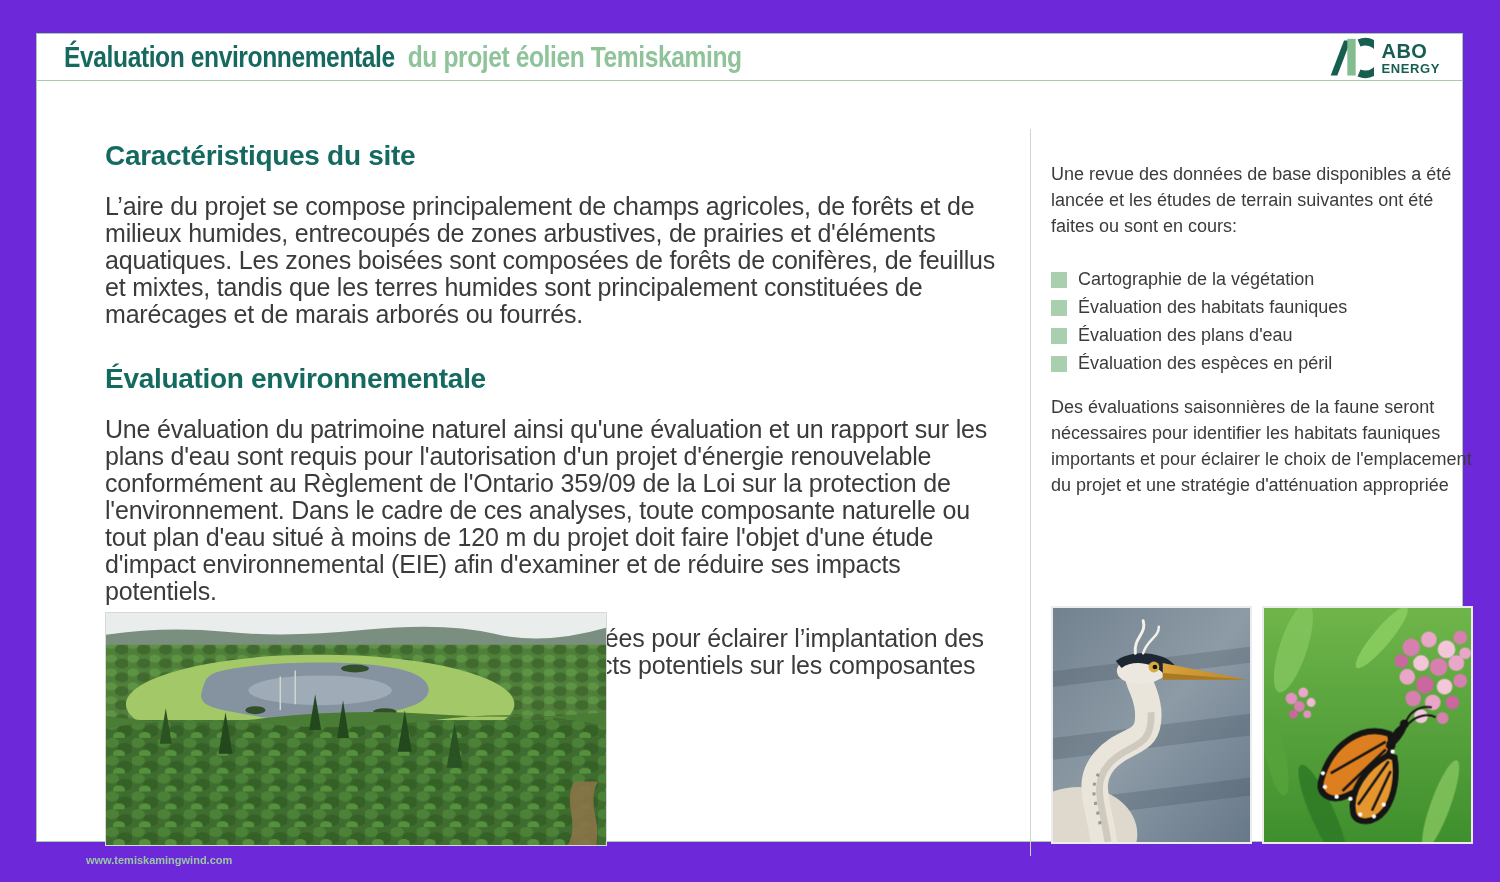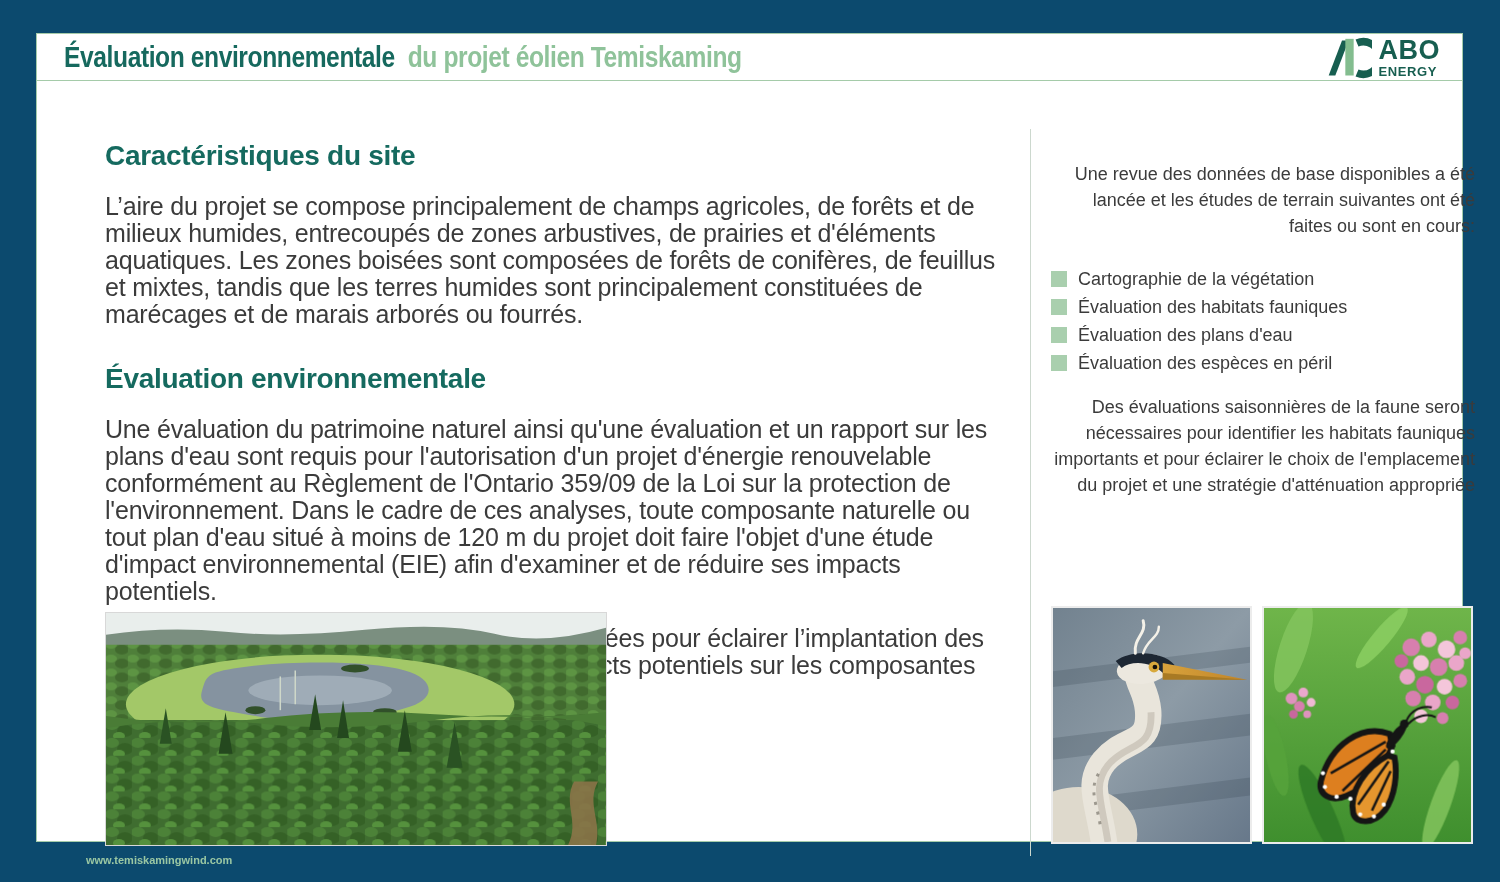--- a/index.html
+++ b/index.html
@@ -1,40 +1,40 @@
 <!DOCTYPE html>
 <html><head>
 <meta charset="utf-8">
 <style>
   html,body{margin:0;padding:0;background:#fff;}
-  .page{position:relative;width:1500px;height:882px;background:#0c4a6e;overflow:hidden;
+  .page{position:relative;width:1500px;height:882px;background:#6d28d9;overflow:hidden;
         font-family:"Liberation Sans", sans-serif;color:#3b3b3b;}
   .frame{position:absolute;left:36px;top:33px;width:1427px;height:809px;
          border:1.5px solid #a5cba9;box-sizing:border-box;background:#fff;}
   
   .band{position:absolute;left:0;top:0;width:100%;height:47px;border-bottom:1.5px solid #a5cba9;box-sizing:border-box;}
   .title{margin:0;padding-left:33px;font-size:30px;font-weight:700;line-height:45px;
          letter-spacing:-0.5px;transform:scaleX(.82);transform-origin:left center;white-space:nowrap;}
   .t-dark{color:#16695e;}
   .t-light{color:#8fc39a;margin-left:8px;}
   .logo{position:absolute;right:22px;top:2px;height:43px;display:flex;align-items:center;gap:7px;}
   .logo-text{display:flex;flex-direction:column;line-height:1;color:#175e50;font-weight:700;}
-  .logo-abo{font-size:27px;letter-spacing:.5px;}
+  .logo-abo{font-size:20px;letter-spacing:.5px;}
   .logo-energy{font-size:13px;letter-spacing:.6px;margin-top:1px;}
   
   .divider{position:absolute;left:993px;top:95px;width:1px;height:727px;background:#ccd8ce;}
   
   h2{margin:0;font-size:28px;font-weight:700;color:#156a5f;letter-spacing:-0.3px;line-height:34px;}
   .colL{position:absolute;left:68px;top:105px;width:897px;}
   .colL p{margin:20px 0 0 0;font-size:25px;line-height:27px;letter-spacing:-0.2px;}
   .colL h2.second{margin-top:34px;}
   .colR{position:absolute;left:1014px;top:105px;width:424px;}
-  .colR p{margin:22px 0 0 0;font-size:18px;line-height:26px;text-align:right;}
+  .colR p{margin:22px 0 0 0;font-size:18px;line-height:26px;}
   .study-list{list-style:none;margin:32px 0 0 0;padding:0;}
-  .study-list li{display:flex;align-items:flex-start;gap:11px;margin-bottom:11px;font-size:18px;line-height:17px;}
+  .study-list li{display:flex;align-items:flex-end;gap:11px;margin-bottom:11px;font-size:18px;line-height:17px;}
   .sq{width:16px;height:16px;background:#a9cfae;flex:0 0 16px;}
   
   .photo{position:absolute;box-sizing:border-box;overflow:hidden;}
   .photo svg{display:block;width:100%;height:100%;}
   .photo-forest{left:68px;top:578px;width:502px;height:234px;border:1px solid #d8d8d8;}
   .photo-heron{left:1014px;top:572px;width:201px;height:238px;border:2px solid #ececec;}
   .photo-butterfly{left:1225px;top:572px;width:211px;height:238px;border:2px solid #ececec;}
   
   .site-url{position:absolute;left:49px;top:820px;font-size:11px;font-weight:700;color:#9ac7a3;text-decoration:none;text-align:center;}
 </style>

